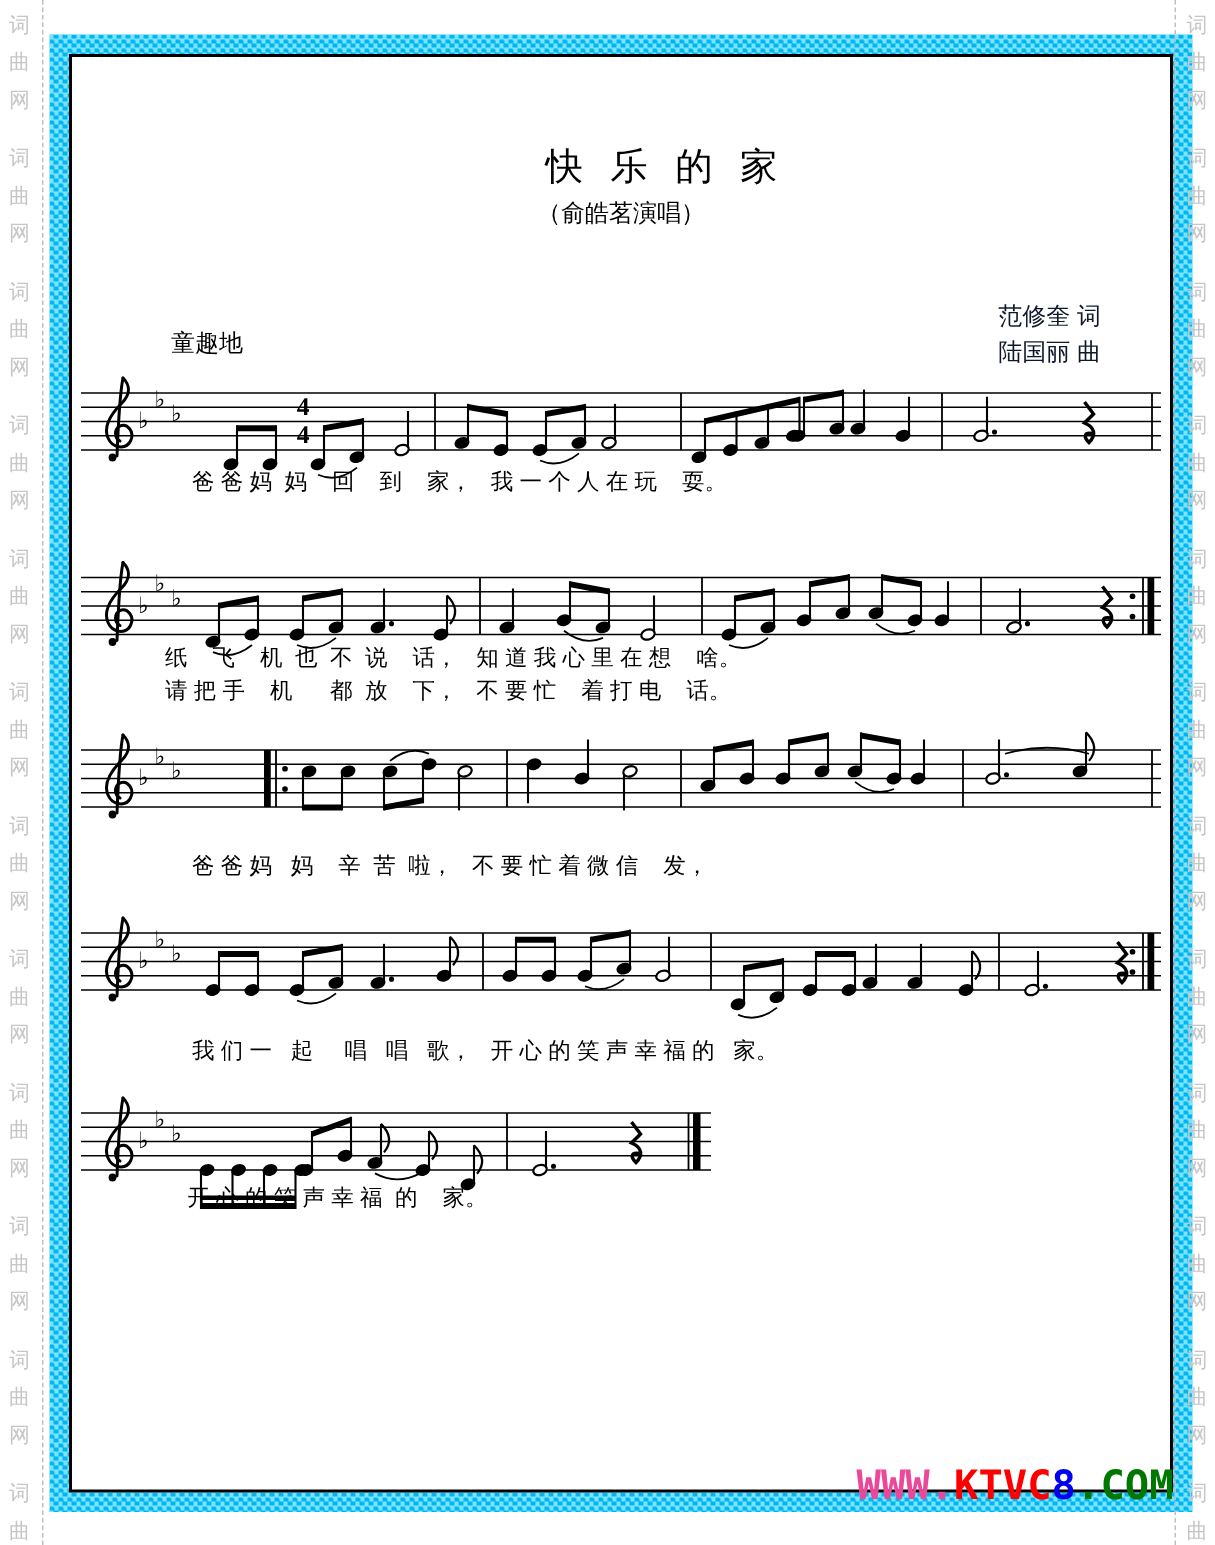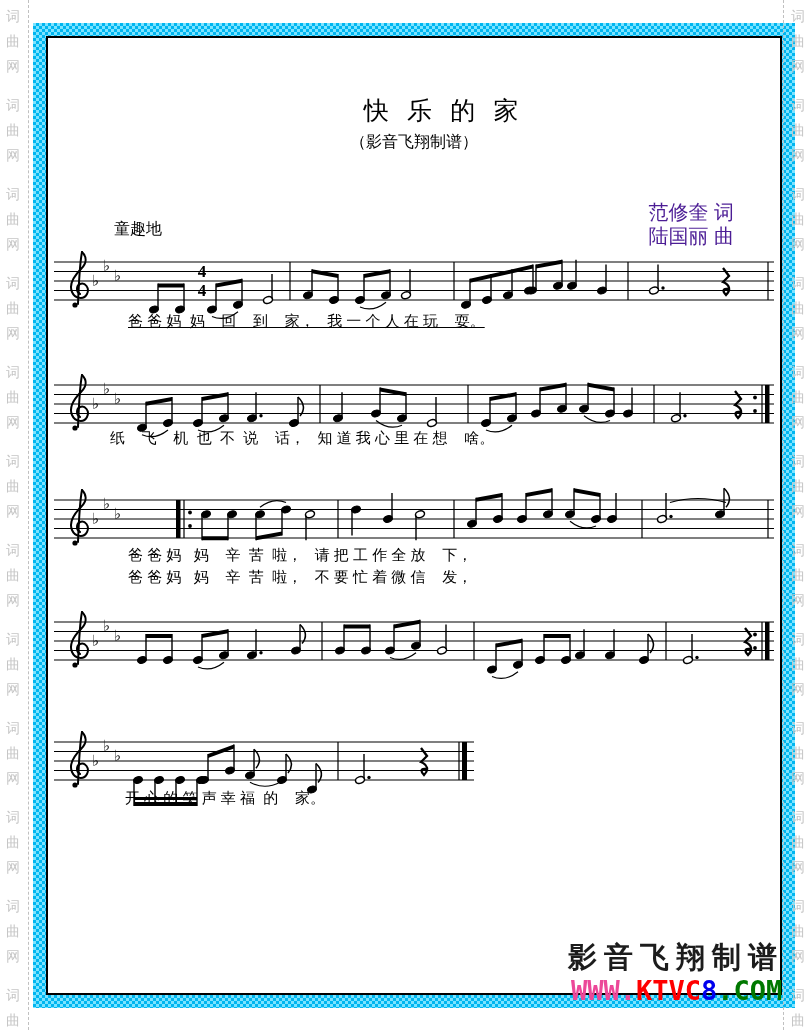--- a/index.html
+++ b/index.html
@@ -14,22 +14,22 @@
   .wm-col{position:absolute;top:4px;width:24px;text-align:center;color:#c6c6c6;
           font-size:14px;line-height:25px;z-index:3;}
   .wm-col .wm-group{margin-bottom:14px;}
   .dash{position:absolute;top:0;height:1030px;width:0;border-left:1px dashed #c0c0c0;z-index:2;}
   
   .title{position:absolute;left:48px;top:94px;width:792px;text-align:center;
          font-family:"Liberation Serif","DejaVu Serif",serif;font-size:25px;color:#000;
          letter-spacing:6px;z-index:4;}
   .subtitle{position:absolute;left:48px;top:132px;width:732px;text-align:center;
          font-size:16px;color:#000;z-index:4;}
-  .credits{position:absolute;right:76px;top:200px;text-align:left;font-size:20px;
-         line-height:24px;color:#4c1d95;z-index:4;}
+  .credits{position:absolute;right:76px;top:200px;text-align:left;font-size:16px;
+         line-height:24px;color:#0f172a;z-index:4;}
   .tempo{position:absolute;left:114px;top:219px;font-size:16px;color:#000;z-index:4;}
   .staff-svg{position:absolute;left:54px;z-index:4;}
   .lyric{position:absolute;font-size:15px;color:#000;white-space:pre;z-index:4;}
   
   .seal{position:absolute;left:568px;top:938px;font-family:"DejaVu Serif",serif;
         font-size:29px;font-weight:bold;color:#1c1c1c;letter-spacing:7px;z-index:6;}
   .url{position:absolute;left:571px;top:975px;font-family:"DejaVu Sans Mono",monospace;
        font-size:27px;font-weight:bold;letter-spacing:0px;z-index:6;text-decoration:none;}
 </style>
 </head>
@@ -160,21 +160,21 @@
       </div>
       <div class="wm-group">
         <div>词</div>
         <div>曲</div>
       </div>
     </div>
   <div class="dash" style="left:28px;"></div>
   <div class="dash" style="left:783px;"></div>
 
   <div class="title">快 乐 的 家</div>
-  <div class="subtitle">（影音飞翔制谱）</div>
+  <div class="subtitle">（俞皓茗演唱）</div>
   <div class="credits">
     <div>范修奎 词</div>
     <div>陆国丽 曲</div>
   </div>
   <div class="tempo">童趣地</div>
 
   <svg class="staff-svg" id="staff-0" width="720" height="80" viewBox="0 0 720 80" style="top: 248px;">
       <line x1="0" y1="14" x2="720" y2="14" stroke="#000" stroke-width="1.1"></line>
       <line x1="0" y1="23.5" x2="720" y2="23.5" stroke="#000" stroke-width="1.1"></line>
       <line x1="0" y1="33" x2="720" y2="33" stroke="#000" stroke-width="1.1"></line>
@@ -498,21 +498,21 @@
       <path d="M262,35.5 C269,42.5 269,48.5 264,54.5" fill="none" stroke="#000" stroke-width="1.5"></path>
       <line x1="284" y1="14" x2="284" y2="52" stroke="#000" stroke-width="1.2"></line>
       <ellipse cx="306" cy="52" rx="4.6" ry="3.3" transform="rotate(-18 306 52)" fill="#fff" stroke="#000" stroke-width="1.5"></ellipse>
       <line x1="310" y1="50.5" x2="310" y2="26" stroke="#000" stroke-width="1.4"></line>
       <circle cx="315" cy="49.5" r="1.7" fill="#000"></circle>
       <path d="M367,20 L373,28 L367,34 C374,37 375,42 370,47 C366,43 367,40 372,41" fill="none" stroke="#000" stroke-width="2.3"></path>
       <line x1="405" y1="14" x2="405" y2="52" stroke="#000" stroke-width="1.2"></line>
       <rect x="408" y="14" width="5" height="38" fill="#000"></rect>
     </svg>
 
-  <div class="lyric" id="ly-0-0" style="top: 312px; left: 128px; text-decoration: underline;">爸 爸 妈  妈    回    到    家，   我 一 个 人 在 玩    耍。</div>
+  <div class="lyric" id="ly-0-0" style="top: 312px; left: 128px;">爸 爸 妈  妈    回    到    家，   我 一 个 人 在 玩    耍。</div>
   <div class="lyric" id="ly-1-0" style="top: 429px; left: 110px; text-align: center;">纸    飞    机  也  不  说    话，   知 道 我 心 里 在 想    啥。</div>
-  <div class="lyric" id="ly-2-0" style="top: 546px; left: 128px;">爸 爸 妈   妈    辛  苦  啦，   请 把 工 作 全 放    下，</div>
+  <div class="lyric" id="ly-1-1" style="top: 451px; left: 110px;">请 把 手    机      都  放    下，   不 要 忙    着 打 电    话。</div>
   <div class="lyric" id="ly-2-1" style="top: 568px; left: 128px;">爸 爸 妈   妈    辛  苦  啦，   不 要 忙 着 微 信    发，</div>
+  <div class="lyric" id="ly-3-1" style="top: 691px; left: 128px;">我 们 一   起     唱   唱   歌，   开 心 的 笑 声 幸 福 的   家。</div>
   <div class="lyric" id="ly-4-0" style="top: 789px; left: 125px;">开 心 的 笑 声 幸 福  的    家。</div>
 
-  <div class="seal">影音飞翔制谱</div>
   <a class="url" href="#" id="url"><span style="color: #ec4899;">WWW.</span><span style="color: rgb(255, 0, 0);">KTVC</span><span style="color: rgb(0, 0, 238);">8</span><span style="color: rgb(0, 120, 0); margin-top: 12px;">.COM</span></a>
 </div>
 
 </body></html>

